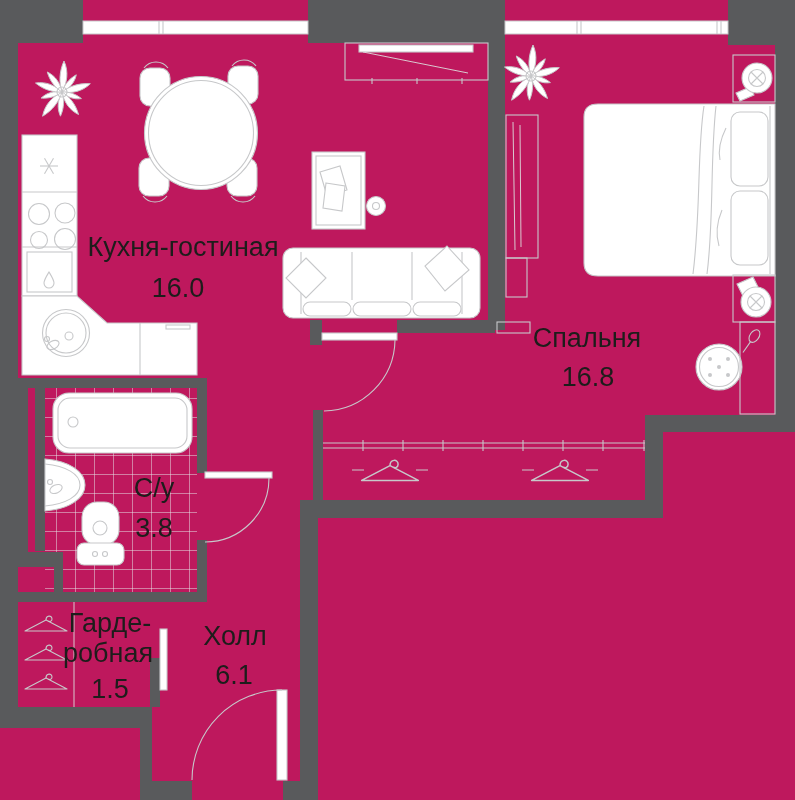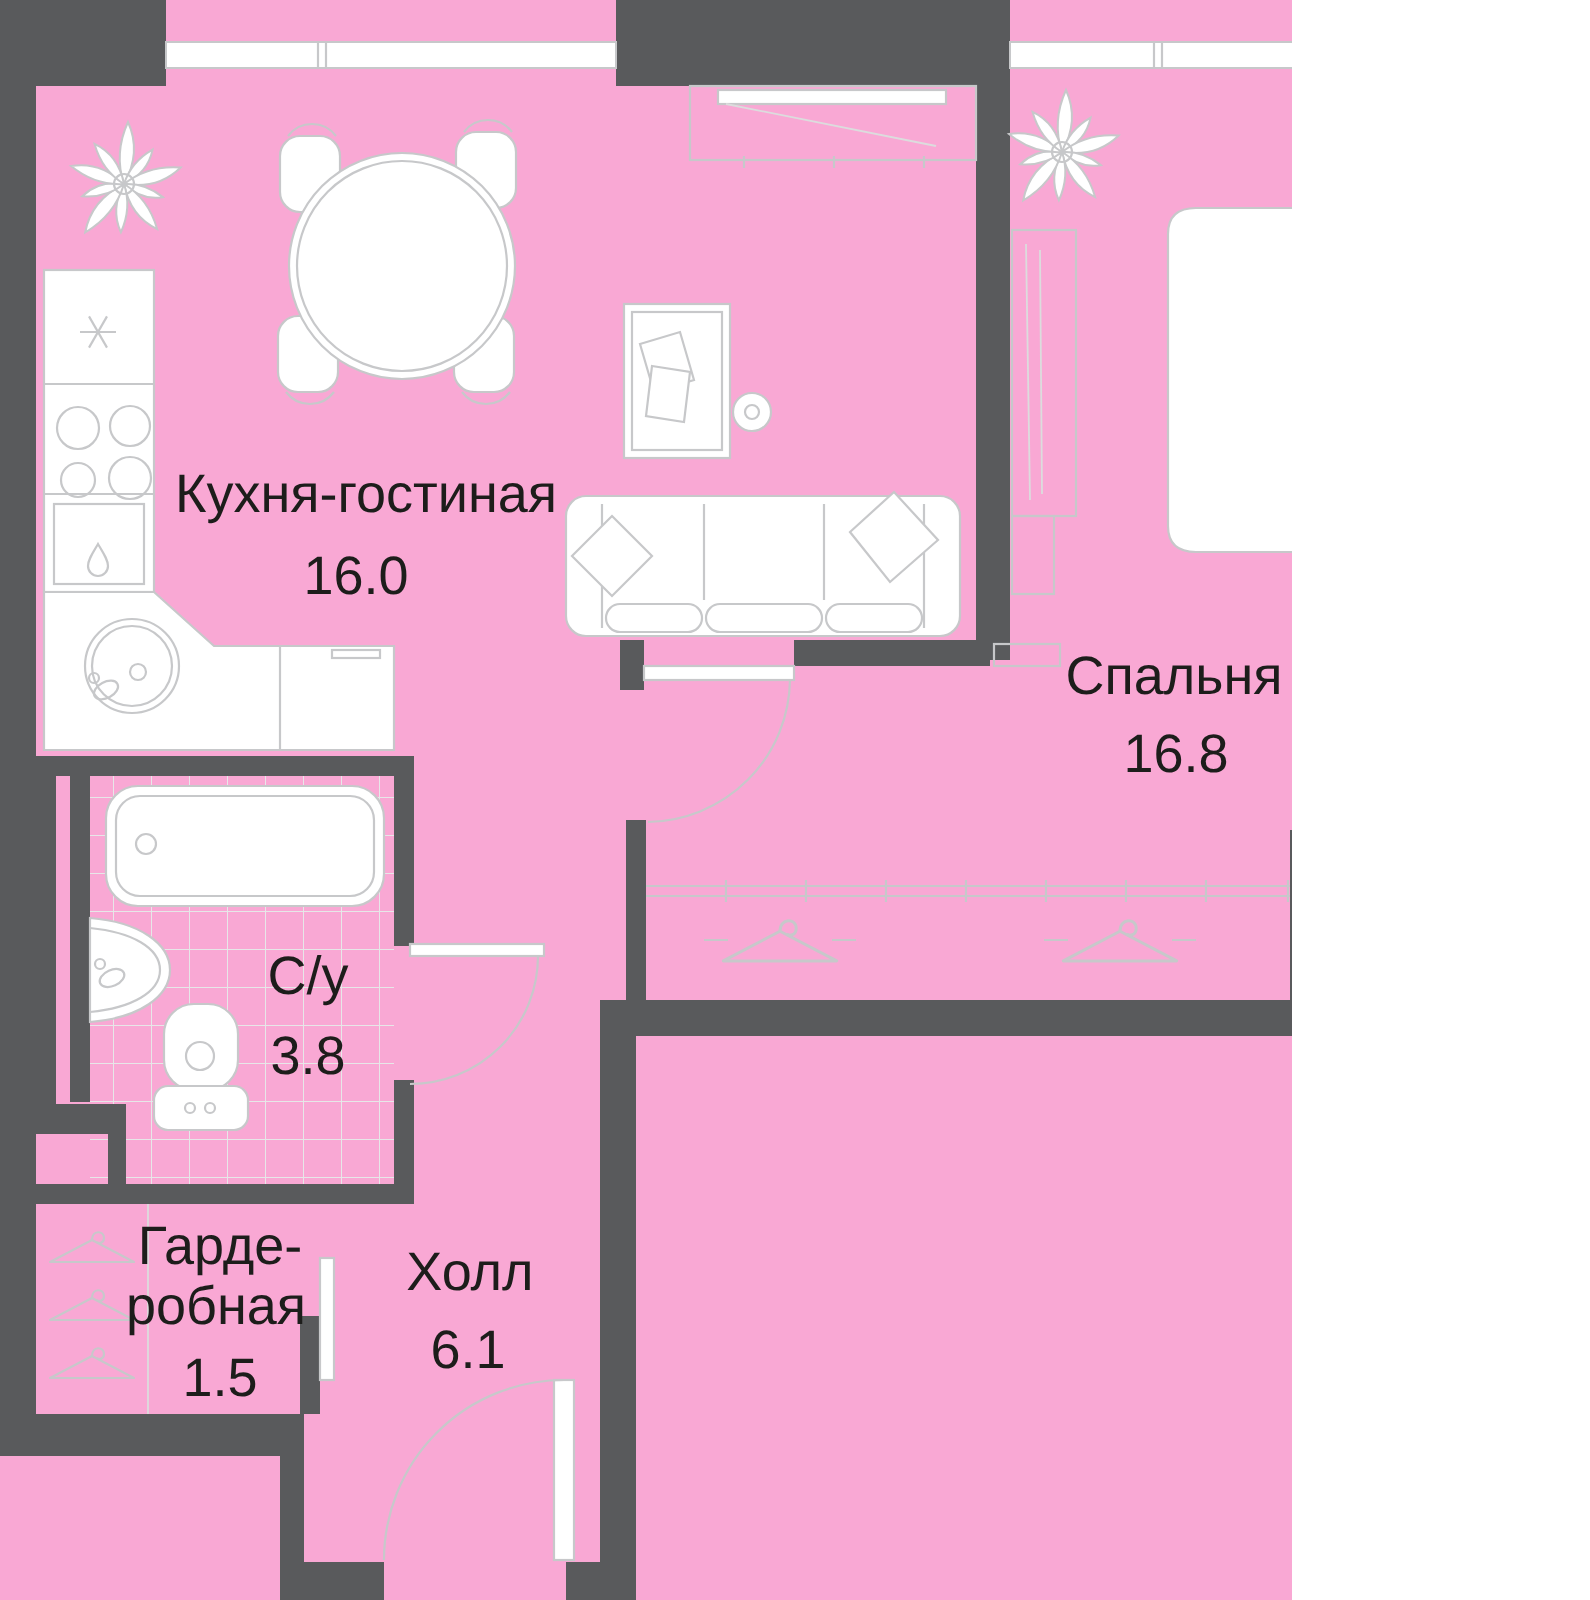--- a/index.html
+++ b/index.html
@@ -1,16 +1,16 @@
 <!DOCTYPE html>
 <html style="--wall: #595a5c; --line: #c7c8ca; --line_soft: #dcdcdd; --tile: #e7e7e8; --text: #1d1d1b;"><head>
 <meta charset="utf-8">
 <style>
   html,body{margin:0;padding:0;background:#fff;}
-  .plan-wrap{position:relative;width:646px;height:800px;background:#f9a8d4;overflow:hidden;}
+  .plan-wrap{position:relative;width:795px;height:800px;background:#be185d;overflow:hidden;}
   svg{display:block;}
   .wall{fill:var(--wall,#595a5c);stroke:none;}
   .fxn{fill:none;stroke:var(--line,#c7c8ca);stroke-width:1.1;}
   .fxw{fill:#ffffff;stroke:var(--line,#c7c8ca);stroke-width:1.1;}
   .soft{fill:none;stroke:var(--line_soft,#dcdcdd);stroke-width:0.9;}
   .tl{stroke:var(--tile,#e7e7e8);stroke-width:1;fill:none;}
   .dot{fill:var(--line,#c7c8ca);stroke:none;}
   .win{fill:#ffffff;stroke:var(--line,#c7c8ca);stroke-width:1;}
   .lbl{font-family:"Liberation Sans","DejaVu Sans",sans-serif;font-size:27px;fill:var(--text,#1d1d1b);text-anchor:middle;}
   .leaf{fill:#ffffff;stroke:var(--line,#c7c8ca);stroke-width:1;vector-effect:non-scaling-stroke;}

